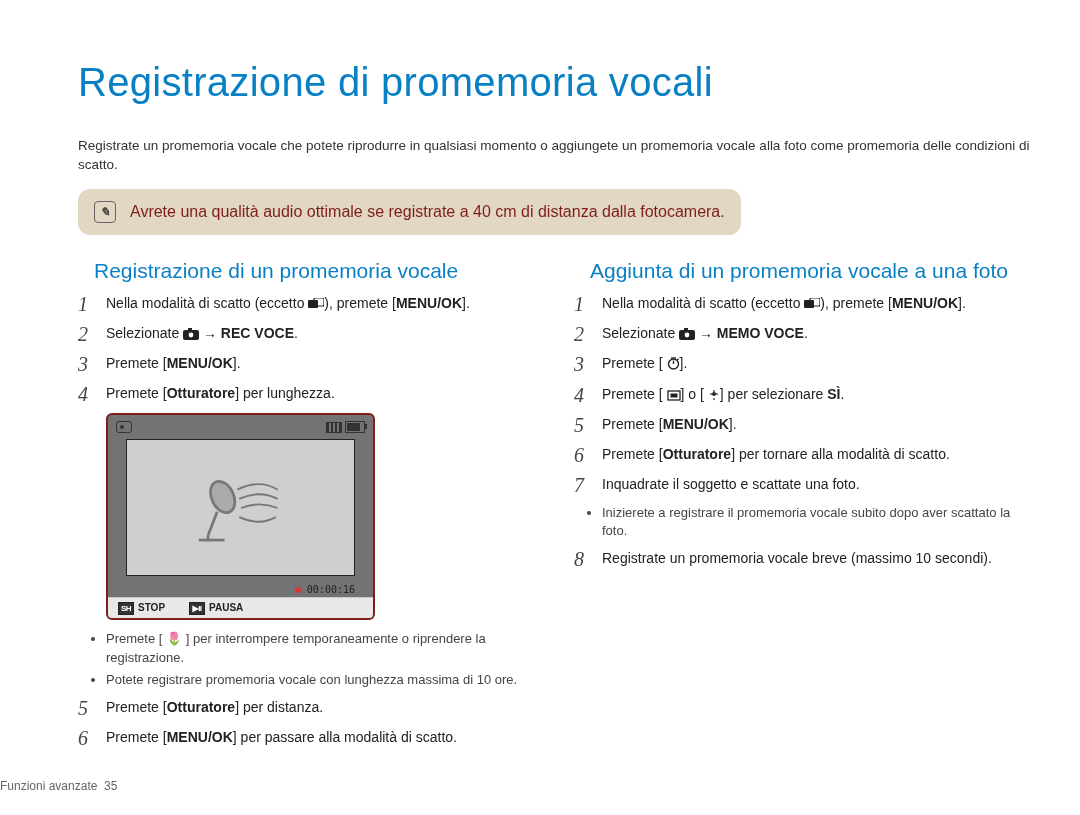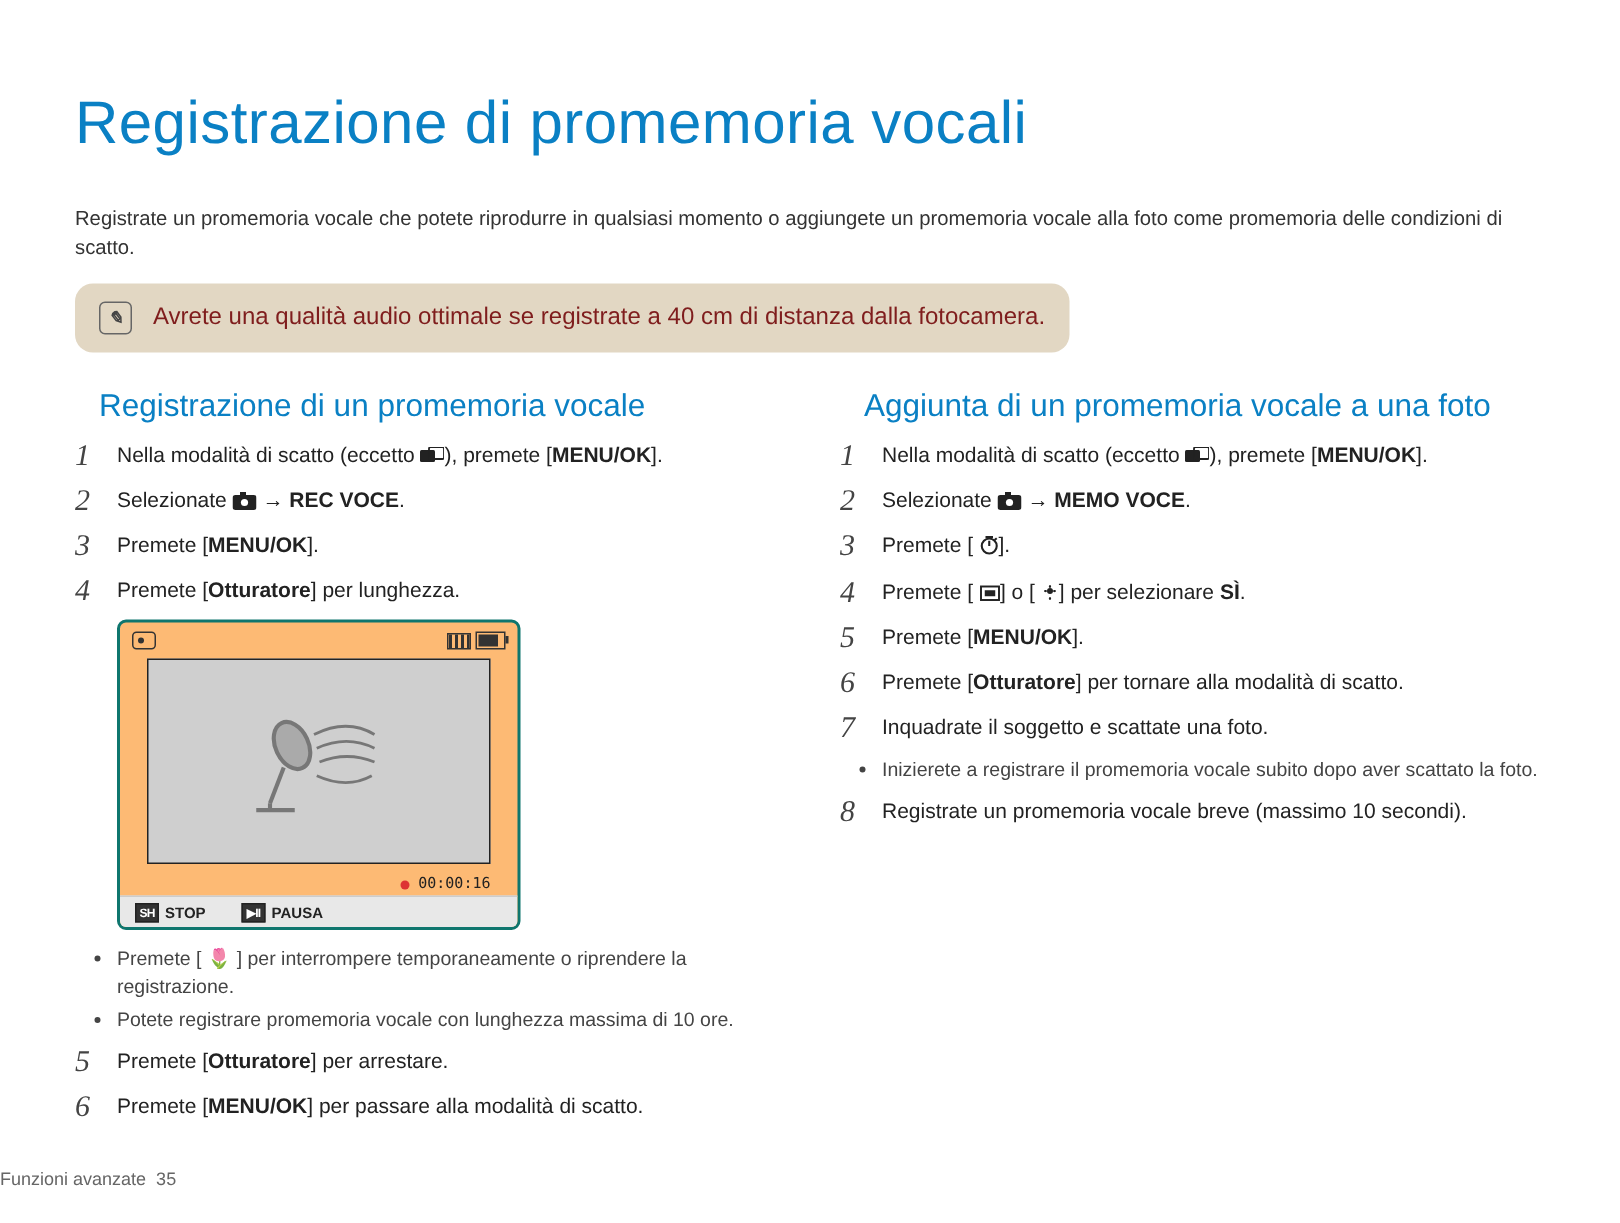--- a/index.html
+++ b/index.html
@@ -6,21 +6,21 @@
     margin: 0;
     padding: 0;
     background: #fff;
     font-family: Arial, Helvetica, sans-serif;
     color: #222;
   }
   .page {
     width: 1080px;
     min-height: 815px;
     box-sizing: border-box;
-    padding: 60px 50px 30px 50px;
+    padding: 60px 50px 30px 78px;
     position: relative;
   }
   h1.title {
     font-family: "Arial Narrow", Arial, sans-serif;
     font-stretch: condensed;
     font-weight: 400;
     font-size: 40px;
     color: #0a80c4;
     margin: 0 0 8px 0;
     letter-spacing: 0.3px;
@@ -108,23 +108,23 @@
     line-height: 1.4;
   }
   .bullet-list li { margin-bottom: 4px; }
   .icon-inl {
     display: inline-block;
     vertical-align: -2px;
   }
   .screen-figure {
     width: 265px;
     height: 203px;
-    border: 2px solid #0f766e;
+    border: 2px solid #7f1d1d;
     border-radius: 6px;
-    background: #fdba74;
+    background: #737373;
     margin: 6px 0 10px 28px;
     position: relative;
     overflow: hidden;
   }
   .screen-top {
     position: absolute;
     top: 6px; left: 8px; right: 8px;
     display: flex;
     justify-content: space-between;
     align-items: center;
@@ -200,21 +200,21 @@
     background:#e8e8e8;
     border-top:1px solid #ccc;
     display:flex;
     gap:24px;
     align-items:center;
     padding-left:10px;
     font-size:10px;
     color:#222;
     font-weight:600;
   }
-  .sb-item{display:flex;align-items:flex-end;gap:4px;}
+  .sb-item{display:flex;align-items:flex-start;gap:4px;}
   .sb-icon{
     width:14px;height:11px;border:1px solid #222;background:#333;color:#fff;
     font-size:8px;display:inline-flex;align-items:center;justify-content:center;
     letter-spacing:-0.5px;
   }
   .footer {
     position: absolute;
     bottom: 22px;
     left: 0; right: 0;
     font-size: 12px;
@@ -324,21 +324,21 @@
 
       <ul class="bullet-list">
         <li>Premete [ 🌷 ] per interrompere temporaneamente o riprendere la registrazione.</li>
         <li>Potete registrare promemoria vocale con lunghezza massima di 10 ore.</li>
       </ul>
 
       <ol class="step-list">
         <li class="step">
           <span class="step-num">5</span>
           <span class="step-body">
-            <span>Premete [</span><b>Otturatore</b><span>] per arrestare.</span>
+            <span>Premete [</span><b>Otturatore</b><span>] per distanza.</span>
           </span>
         </li>
         <li class="step">
           <span class="step-num">6</span>
           <span class="step-body">
             <span>Premete [</span><b>MENU/OK</b><span>] per passare alla modalità di scatto.</span>
           </span>
         </li>
       </ol>
     </div>

